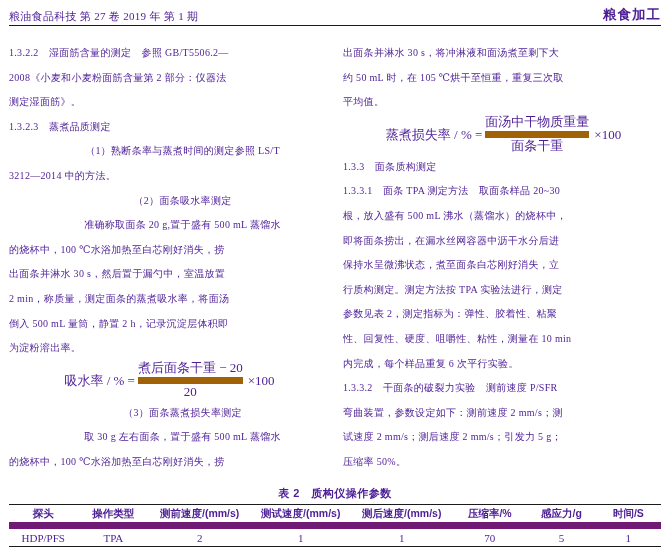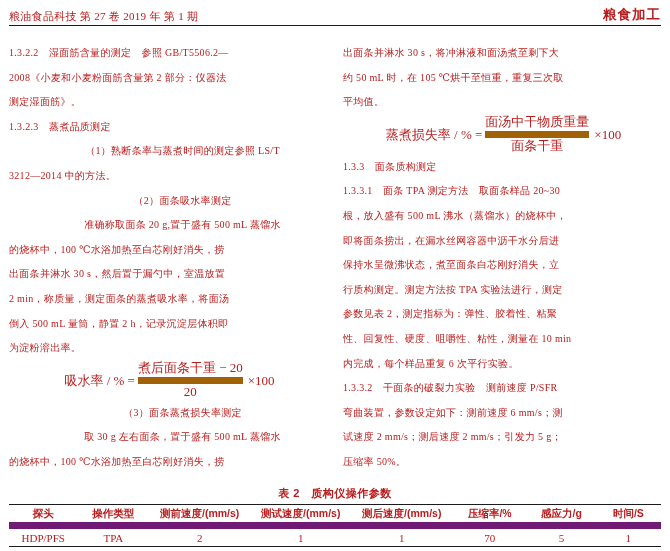--- a/index.html
+++ b/index.html
@@ -1,21 +1,21 @@
 <!DOCTYPE html>
 <html><head>
 <meta charset="utf-8">
 <style>
   html, body { margin: 0; padding: 0; background: #ffffff; }
   .page {
     position: relative;
     width: 670px;
     height: 551px;
     background: #ffffff;
-    color: #b91c1c;
+    color: #4c1d95;
     font-family: "Liberation Serif", "DejaVu Serif", serif;
     overflow: hidden;
   }
   .pg-header {
     position: absolute;
     top: 6px; left: 9px; right: 9px;
     display: flex;
     justify-content: space-between;
     align-items: flex-end;
   }
@@ -160,21 +160,21 @@
       <div class="ln">1.3.3　面条质构测定</div>
       <div class="ln">1.3.3.1　面条 TPA 测定方法　取面条样品 20~30</div>
       <div class="ln">根，放入盛有 500 mL 沸水（蒸馏水）的烧杯中，</div>
       <div class="ln">即将面条捞出，在漏水丝网容器中沥干水分后进</div>
       <div class="ln">保持水呈微沸状态，煮至面条白芯刚好消失，立</div>
       <div class="ln">行质构测定。测定方法按 TPA 实验法进行，测定</div>
       <div class="ln">参数见表 2，测定指标为：弹性、胶着性、粘聚</div>
       <div class="ln">性、回复性、硬度、咀嚼性、粘性，测量在 10 min</div>
       <div class="ln">内完成，每个样品重复 6 次平行实验。</div>
       <div class="ln">1.3.3.2　干面条的破裂力实验　测前速度 P/SFR</div>
-      <div class="ln">弯曲装置，参数设定如下：测前速度 6 mm/s；测</div>
+      <div class="ln">弯曲装置，参数设定如下：测前速度 2 mm/s；测</div>
       <div class="ln">试速度 2 mm/s；测后速度 2 mm/s；引发力 5 g；</div>
       <div class="ln">压缩率 50%。</div>
     </div>
 
   </div>
 
   <div class="table-block">
     <div class="tbl-caption">表 2　质构仪操作参数</div>
     <table class="params">
       <colgroup>

